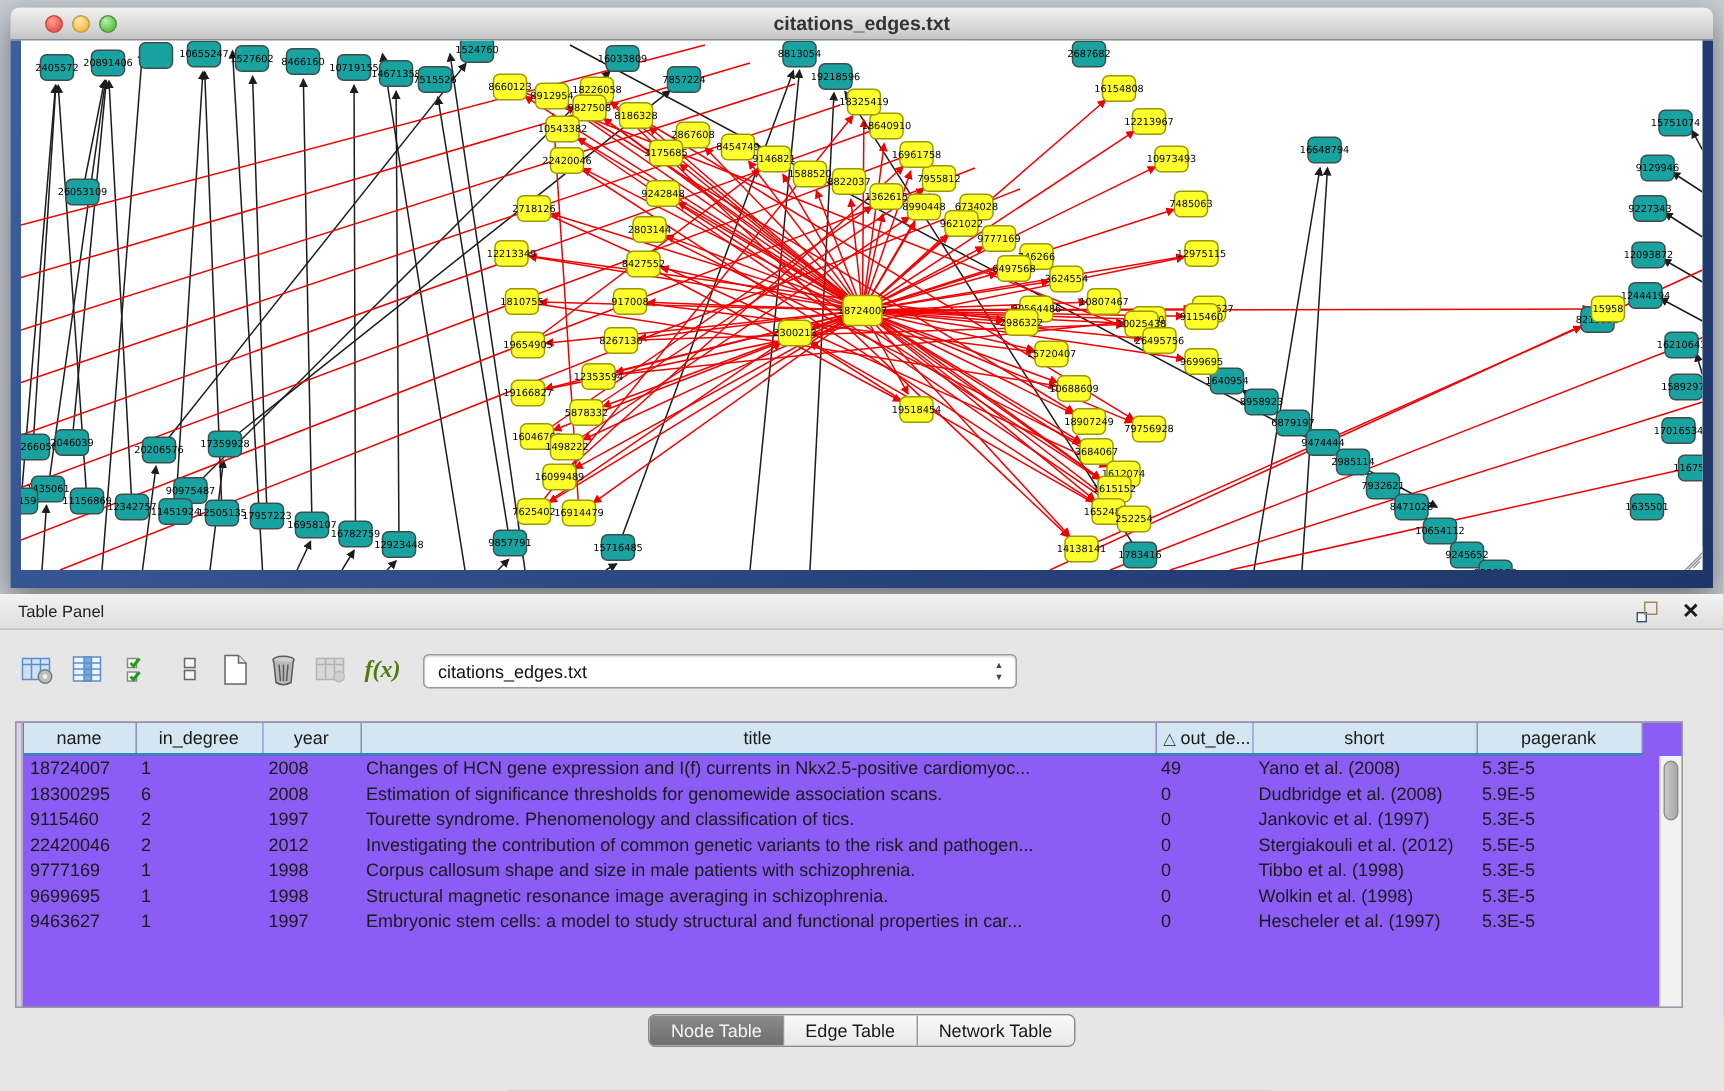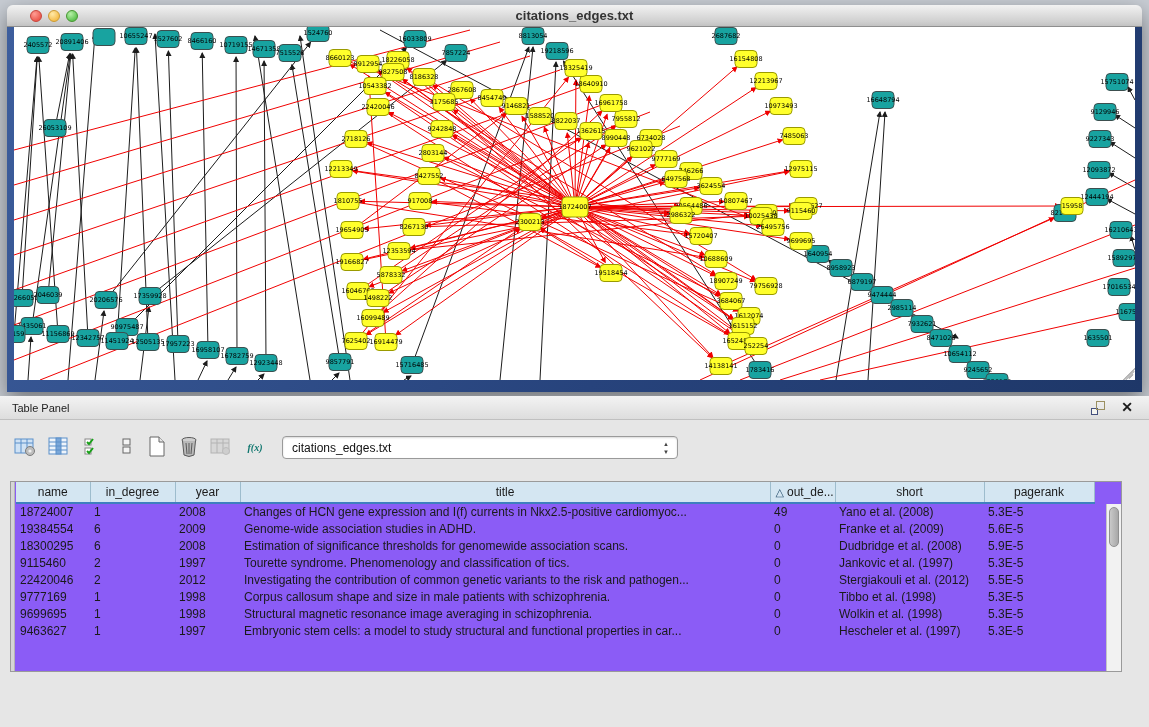--- a/index.html
+++ b/index.html
@@ -36,21 +36,21 @@
                font-size:11px; color:#222; }
   .tp-title { position:absolute; left:12px; top:6px; }
   .tp-float { position:absolute; right:44px; top:5px; width:14px; height:14px; cursor:default;}
   .tp-float i { position:absolute; display:block; }
   .tp-float .sq1 { left:0; bottom:0; width:7px; height:7px; border:1px solid #44507e; background:#f5f5f0;}
   .tp-float .sq2 { right:0; top:0; width:9px; height:9px; border:1px solid #9a8f60; background:transparent;}
   .tp-close { position:absolute; right:16px; top:3px; font-size:14px; font-weight:bold; color:#1a1a1a; }
 
   .tp-toolbar { position:absolute; left:0; top:24px; right:0; height:56px; }
   .tbtn { position:absolute; top:12px; width:30px; height:30px; display:flex; align-items:center; justify-content:center; }
-  .fx { font-family:"Liberation Serif", serif; font-style:italic; font-weight:bold; font-size:10px; color:#0f766e; }
+  .fx { font-family:"Liberation Serif", serif; font-style:italic; font-weight:bold; font-size:16px; color:#4d7c0f; }
   .combo { position:absolute; left:282px; top:16px; width:396px; height:23px; background:#fff;
            border:1px solid #9a9a9a; border-radius:4px; box-shadow:inset 0 1px 2px rgba(0,0,0,.15);
            font-size:12px; color:#111; }
   .combo-value { position:absolute; left:9px; top:4px; }
   .combo-stepper { position:absolute; right:8px; top:3px; font-size:6px; line-height:8px; color:#444; text-align:center; }
 
   .tbl-wrap { position:absolute; left:10px; top:85px; width:1112px; height:191px;
               background:#8b5cf6; border:1px solid #9a9a9a; }
   .tbl-gutter { position:absolute; left:0; top:0; bottom:0; width:4px; background:#d6d6d6; border-right:1px solid #b5b5b5;}
   table.data { position:absolute; left:5px; top:0; border-collapse:collapse; table-layout:fixed;
@@ -883,29 +883,20 @@
           <tr>
             <td class="c-name">18724007</td>
             <td class="c-in_degree">1</td>
             <td class="c-year">2008</td>
             <td class="c-title">Changes of HCN gene expression and I(f) currents in Nkx2.5-positive cardiomyoc...</td>
             <td class="c-out_degree">49</td>
             <td class="c-short">Yano et al. (2008)</td>
             <td class="c-pagerank">5.3E-5</td>
           </tr>
           <tr>
-            <td class="c-name">19384554</td>
-            <td class="c-in_degree">6</td>
-            <td class="c-year">2009</td>
-            <td class="c-title">Genome-wide association studies in ADHD.</td>
-            <td class="c-out_degree">0</td>
-            <td class="c-short">Franke et al. (2009)</td>
-            <td class="c-pagerank">5.6E-5</td>
-          </tr>
-          <tr>
             <td class="c-name">18300295</td>
             <td class="c-in_degree">6</td>
             <td class="c-year">2008</td>
             <td class="c-title">Estimation of significance thresholds for genomewide association scans.</td>
             <td class="c-out_degree">0</td>
             <td class="c-short">Dudbridge et al. (2008)</td>
             <td class="c-pagerank">5.9E-5</td>
           </tr>
           <tr>
             <td class="c-name">9115460</td>
@@ -952,14 +943,21 @@
             <td class="c-short">Hescheler et al. (1997)</td>
             <td class="c-pagerank">5.3E-5</td>
           </tr>
         </tbody>
     </table>
     <div class="vscroll">
       <div class="vthumb"></div>
     </div>
   </div>
 
+  <div class="tab-strip">
+    <span class="seg" id="tab-seg">
+        <span class="seg-item active">Node Table</span>
+        <span class="seg-item">Edge Table</span>
+        <span class="seg-item">Network Table</span>
+      </span>
+  </div>
 
 </div>
 
 </body></html>

